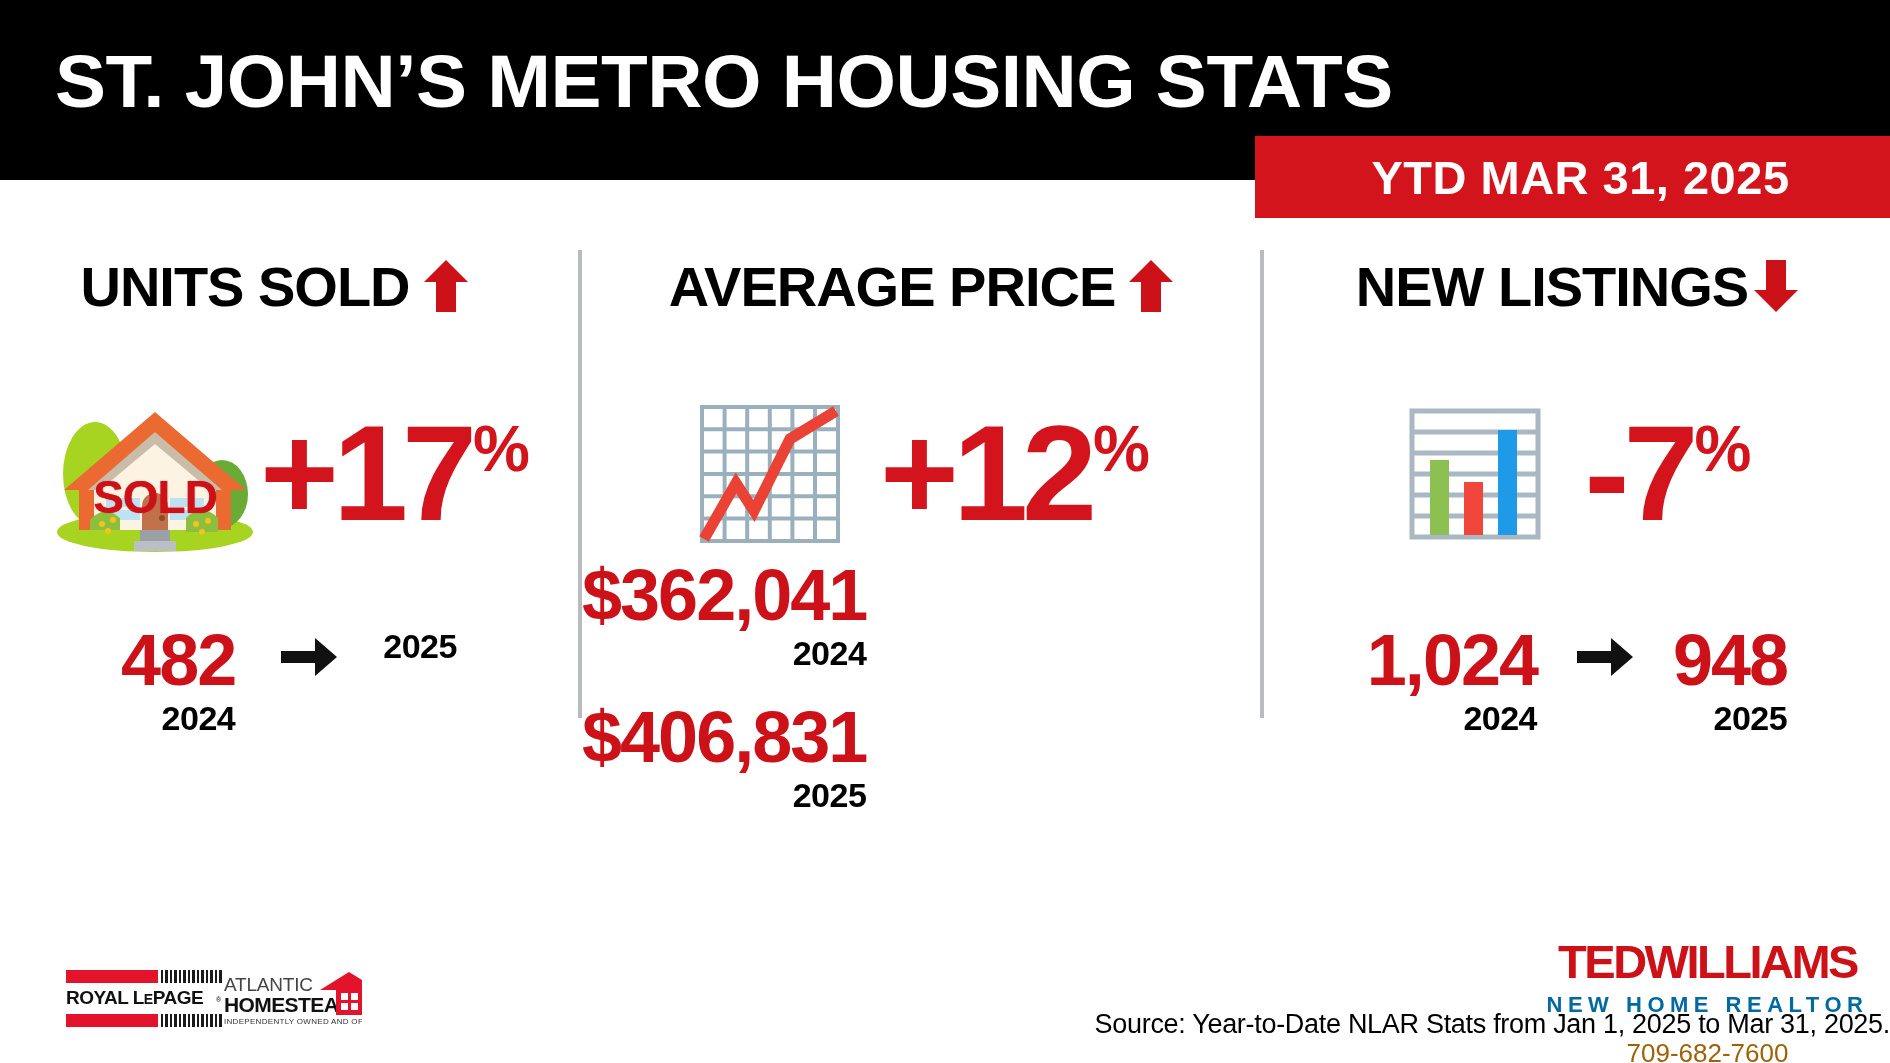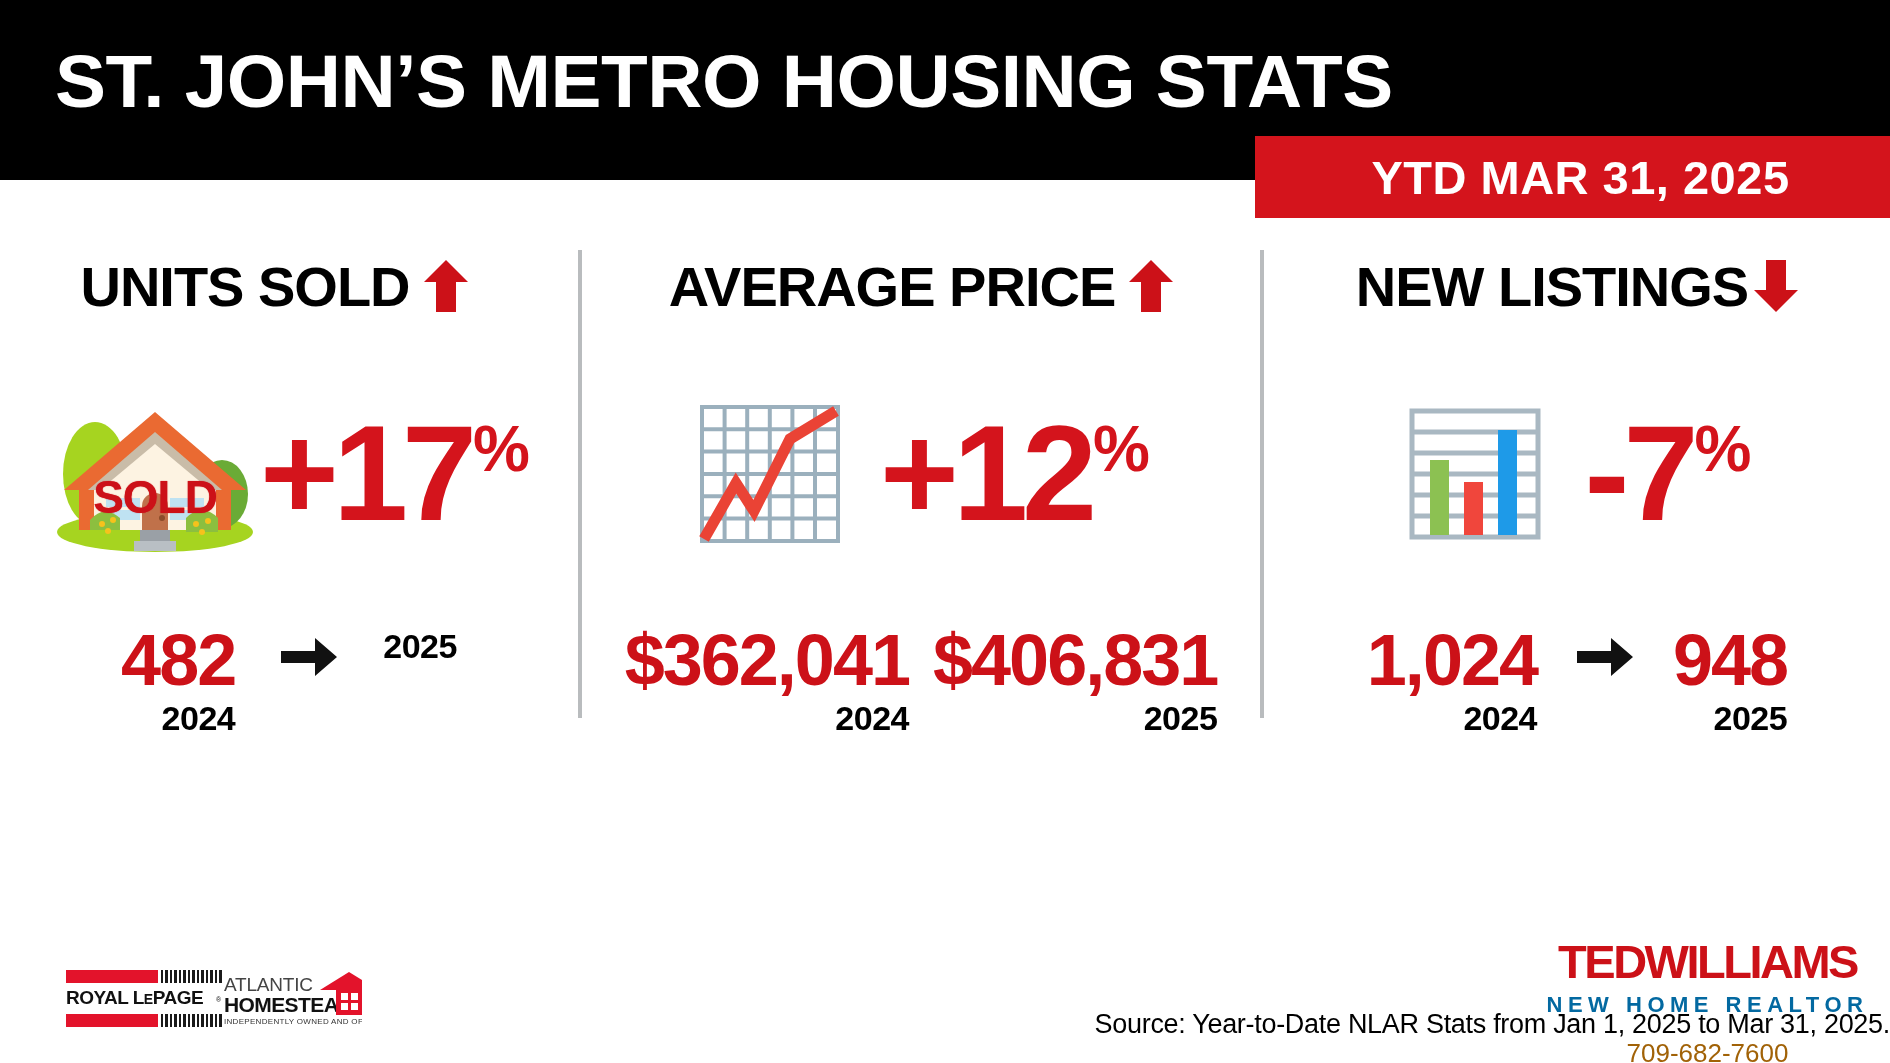--- a/index.html
+++ b/index.html
@@ -104,21 +104,21 @@
   .num-year {
     color:#000; font-size:34px; font-weight:700; line-height:1.35;
     letter-spacing:-0.5px;
   }
   .num-arrow {
     display:flex; align-items:flex-start; justify-content:center;
     padding-top:12px;
   }
 
   .col.c1 .nums-row { gap:46px; }
-  .col.c2 .nums-row { gap:24px; }
+  .col.c2 .nums-row { gap:24px;flex-direction:column; }
   .col.c3 .nums-row { gap:40px; }
 
   
   .rlp-logo { position:absolute; left:62px; top:968px; width:300px; height:62px; }
 
   .source-text {
     position:absolute; left:0; top:1009px; width:1890px;
     text-align:right; font-size:27px; color:#000; letter-spacing:-0.3px;
   }
 

